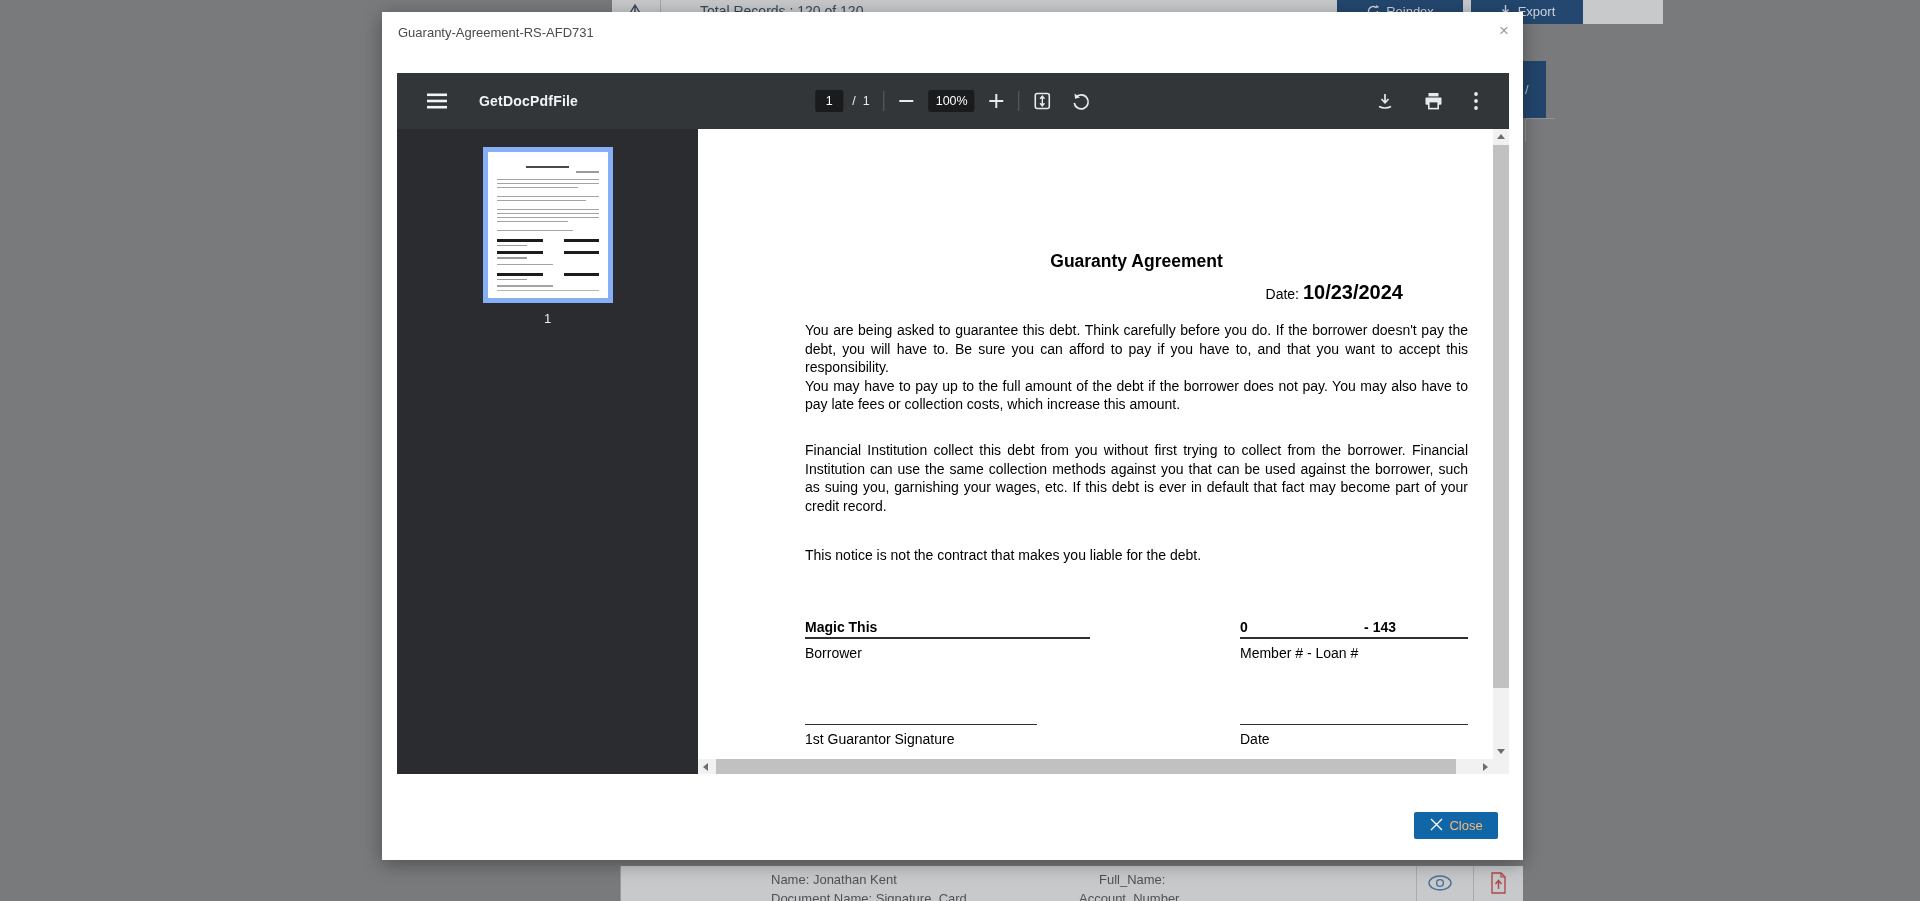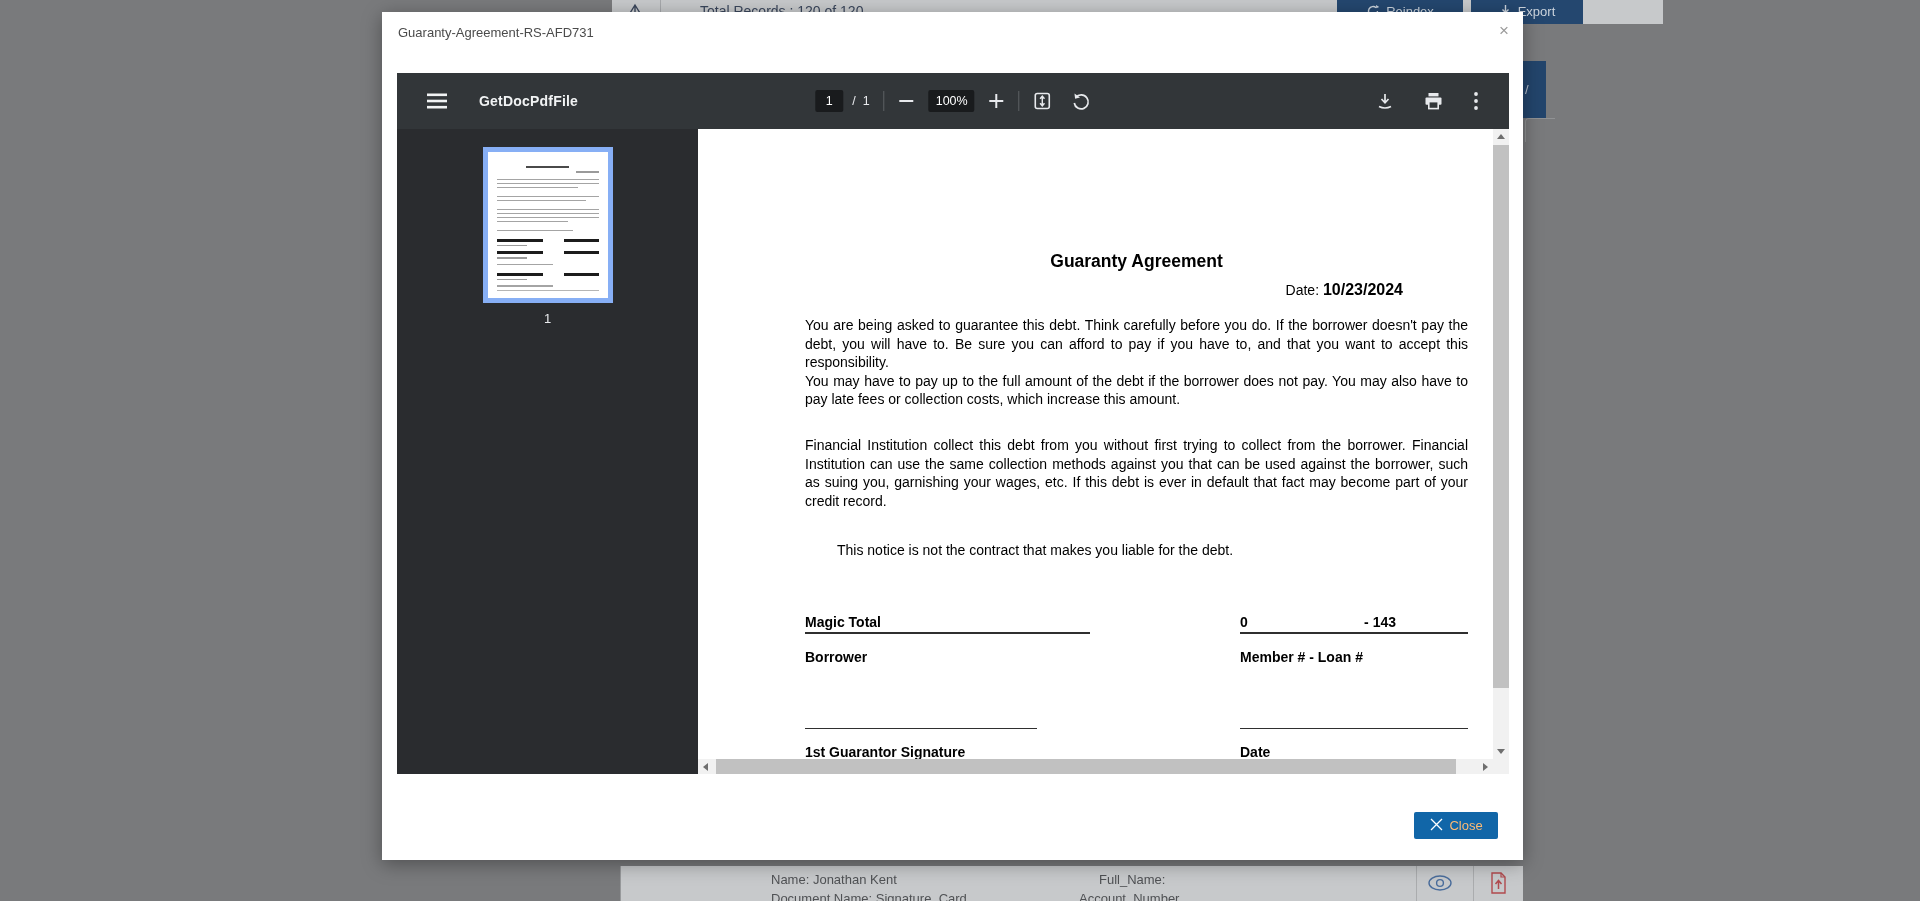--- a/index.html
+++ b/index.html
@@ -71,30 +71,30 @@
   .t-foot  { position:absolute; bottom:7px; left:9px; right:9px; height:1px; background:#b5b5b5; }
   .thumb-num { text-align:center; color:#e8eaed; font-size:13px; margin-top:8px; }
 
   
   .doc-area { position:relative; flex:1; height:100%; background:#525659; overflow:hidden; }
   .page-clip { position:absolute; left:0; top:0; right:16px; bottom:15px; overflow:hidden; background:#ffffff; }
   .page { width:850px; }
   .page-inner { padding:122px 0 0 107px; width:770px; color:#000; }
   .doc-title { width:663px; text-align:center; font-size:17.5px; font-weight:bold; }
   .doc-date { width:663px; text-align:right; padding-right:65px; margin-top:9px; font-size:14px; }
-  .doc-date b { font-size:16px; }
+  .doc-date b { font-size:20px; }
   .doc-p { width:663px; text-align:justify; font-size:14px; line-height:18.6px; }
-  .p1 { margin-top:17px; } .p2 { } .p3 { margin-top:27px; } .p4 { margin-top:31px;margin-left:32px; }
+  .p1 { margin-top:17px; } .p2 { } .p3 { margin-top:27px; } .p4 { margin-top:31px; }
   .sig-block { width:663px; margin-top:54px; }
   .sig-row { display:flex; justify-content:space-between; }
   .sig-col-l { width:285px; } .sig-col-l2 { width:232px; } .sig-col-r { width:228px; }
   .sig-name { font-size:14px; font-weight:bold; padding-bottom:2px; border-bottom:2px solid #2f2f2f; }
   .sig-nums { display:flex; justify-content:space-between; padding-right:72px; font-size:14px; font-weight:bold;
               padding-bottom:2px; border-bottom:2px solid #2f2f2f; }
-  .sig-label { font-size:14px; margin-top:15px;font-weight:bold; }
+  .sig-label { font-size:14px; margin-top:6px; }
   .sig-row2 { display:flex; justify-content:space-between; margin-top:46px; }
   .sig-line-empty { height:18px; border-bottom:1.5px solid #2f2f2f; }
 
   
   .vsb { position:absolute; right:0; top:0; bottom:15px; width:16px; background:#f1f1f1; }
   .vsb .arrow-up { position:absolute; top:5px; left:4px; width:0; height:0;
                    border-left:4px solid transparent; border-right:4px solid transparent; border-bottom:5px solid #6e6e6e; }
   .vsb .arrow-down { position:absolute; bottom:5px; left:4px; width:0; height:0;
                    border-left:4px solid transparent; border-right:4px solid transparent; border-top:5px solid #6e6e6e; }
   .vsb .thumb-v { position:absolute; top:16px; left:0; width:16px; height:543px; background:#c1c1c1; }
@@ -299,21 +299,21 @@
                   <b>10/23/2024</b>
                 </div>
                 <p class="doc-p p1">You are being asked to guarantee this debt. Think carefully before you do. If the borrower doesn't pay the debt, you will have to. Be sure you can afford to pay if you have to, and that you want to accept this responsibility.</p>
                 <p class="doc-p p2">You may have to pay up to the full amount of the debt if the borrower does not pay. You may also have to pay late fees or collection costs, which increase this amount.</p>
                 <p class="doc-p p3">Financial Institution collect this debt from you without first trying to collect from the borrower. Financial Institution can use the same collection methods against you that can be used against the borrower, such as suing you, garnishing your wages, etc. If this debt is ever in default that fact may become part of your credit record.</p>
                 <p class="doc-p p4">This notice is not the contract that makes you liable for the debt.</p>
 
                 <div class="sig-block">
                   <div class="sig-row">
                     <div class="sig-col-l">
-                      <div class="sig-name">Magic Total</div>
+                      <div class="sig-name">Magic This</div>
                       <div class="sig-label">Borrower</div>
                     </div>
                     <div class="sig-col-r">
                       <div class="sig-nums">
                         <span>0</span>
                         <span>- 143</span>
                       </div>
                       <div class="sig-label">Member # - Loan #</div>
                     </div>
                   </div>

